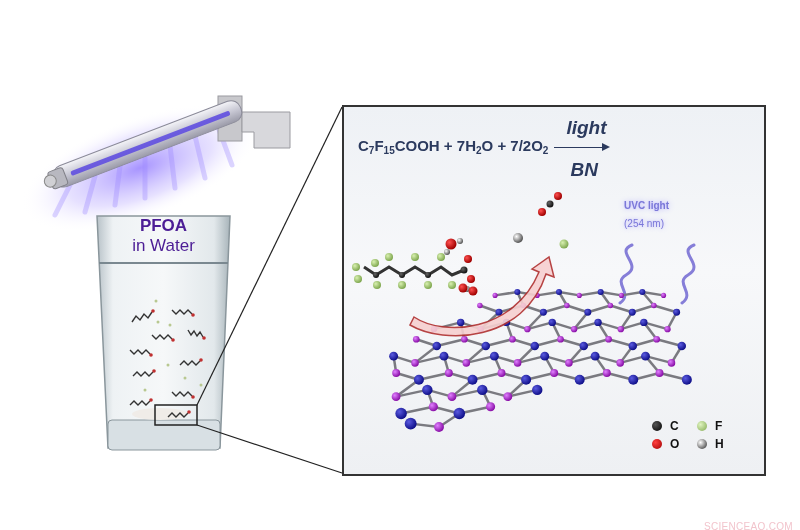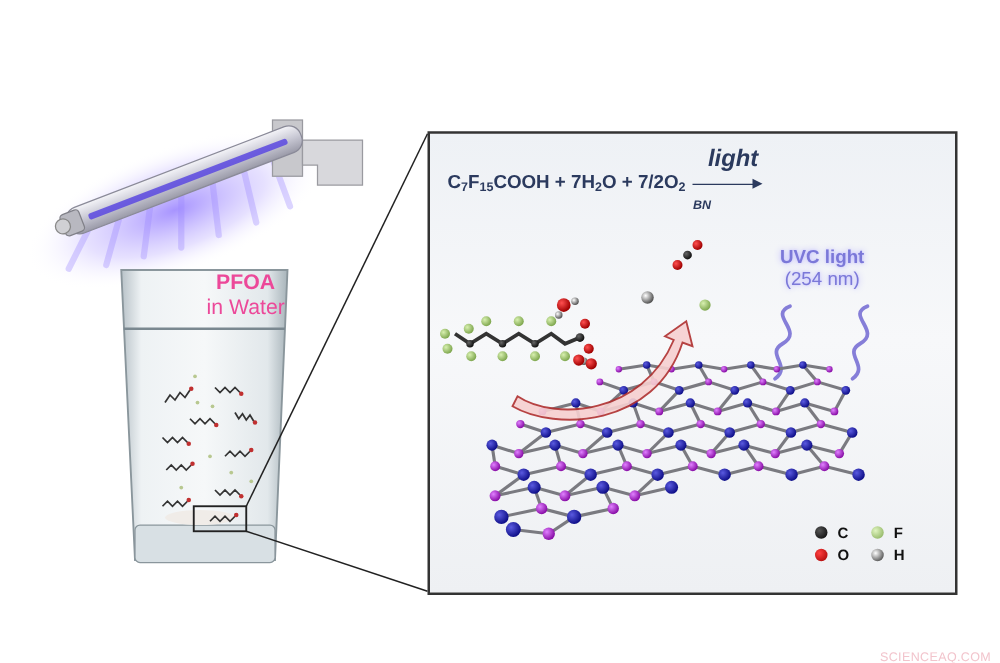--- a/index.html
+++ b/index.html
@@ -6,29 +6,29 @@
   body { width:800px; height:530px; background:#ffffff; position:relative; overflow:hidden; font-family:"Liberation Sans", sans-serif; }
   #lamp-svg, #glass-svg, #connectors-svg { position:absolute; left:0; top:0; }
   .panel { position:absolute; left:342px; top:105px; width:420px; height:367px; border:2px solid #333; background:linear-gradient(180deg,#eef1f5 0%,#f7f8fa 45%,#eef0f3 100%); box-sizing:content-box; overflow:hidden; }
   .eq { position:absolute; left:14px; top:30px; font-weight:bold; font-size:15px; color:#2b3a5e; white-space:nowrap; display:flex; align-items:center; }
   .eq sub { font-size:10px; vertical-align:-3px; }
   .eq sup { font-size:10px; vertical-align:6px; }
   .arrow-wrap { position:relative; width:56px; height:16px; margin:0 6px; }
   .arrow-wrap .line { position:absolute; left:0; right:6px; top:8px; height:1.5px; background:#2b3a5e; }
   .arrow-wrap .head { position:absolute; right:0; top:4px; width:0; height:0; border-left:8px solid #2b3a5e; border-top:4.5px solid transparent; border-bottom:4.5px solid transparent; }
   .cat-top { position:absolute; left:12px; top:-22px; font-style:italic; font-size:19px; font-weight:bold; color:#2b3a5e; }
-  .cat-bot { position:absolute; left:0; top:20px; font-style:italic; font-size:10px; font-weight:bold; color:#2b3a5e; }
-  .uvc { position:absolute; left:280px; top:90px; text-align:center; color:#7b78d8; font-size:15px; line-height:18px; text-shadow:0 0 6px #b8b4ff, 0 0 2px #d0ccff; }
+  .cat-bot { position:absolute; left:16px; top:20px; font-style:italic; font-size:19px; font-weight:bold; color:#2b3a5e; }
+  .uvc { position:absolute; left:280px; top:90px; color:#7b78d8; font-size:10px; line-height:18px; text-shadow:0 0 6px #b8b4ff, 0 0 2px #d0ccff; }
   .uvc .l1 { font-weight:bold; }
   .bn-label { position:absolute; left:32px; top:309px; text-align:center; font-weight:bold; font-size:15px; color:#1a1a1a; line-height:18px; }
   .legend { position:absolute; left:308px; top:310px; font-size:12px; font-weight:bold; color:#111; }
   .legend .row { display:flex; align-items:center; height:18px; }
   .legend .item { display:flex; align-items:center; width:45px; }
   .dot { width:10px; height:10px; border-radius:50%; margin-right:8px; }
-  .glass-title { position:absolute; left:97px; top:216px; width:133px; text-align:center; color:#ec4899; font-size:17px; line-height:20px;margin-left:33px; }
+  .glass-title { position:absolute; left:97px; top:216px; width:133px; text-align:center; color:#4c1d95; font-size:17px; line-height:20px; }
   .glass-title .t1 { font-weight:bold; }
   .watermark { position:absolute; left:704px; top:509px; font-size:10px; color:#f2c4cc; letter-spacing:0.3px;margin-top:12px; }
 </style>
 </head>
 <body>
 
 <svg id="lamp-svg" width="340" height="230">
   <defs>
     <radialGradient id="uvglow" cx="50%" cy="50%" r="50%">
       <stop offset="0%" stop-color="#8a70ff" stop-opacity="0.75"></stop>

